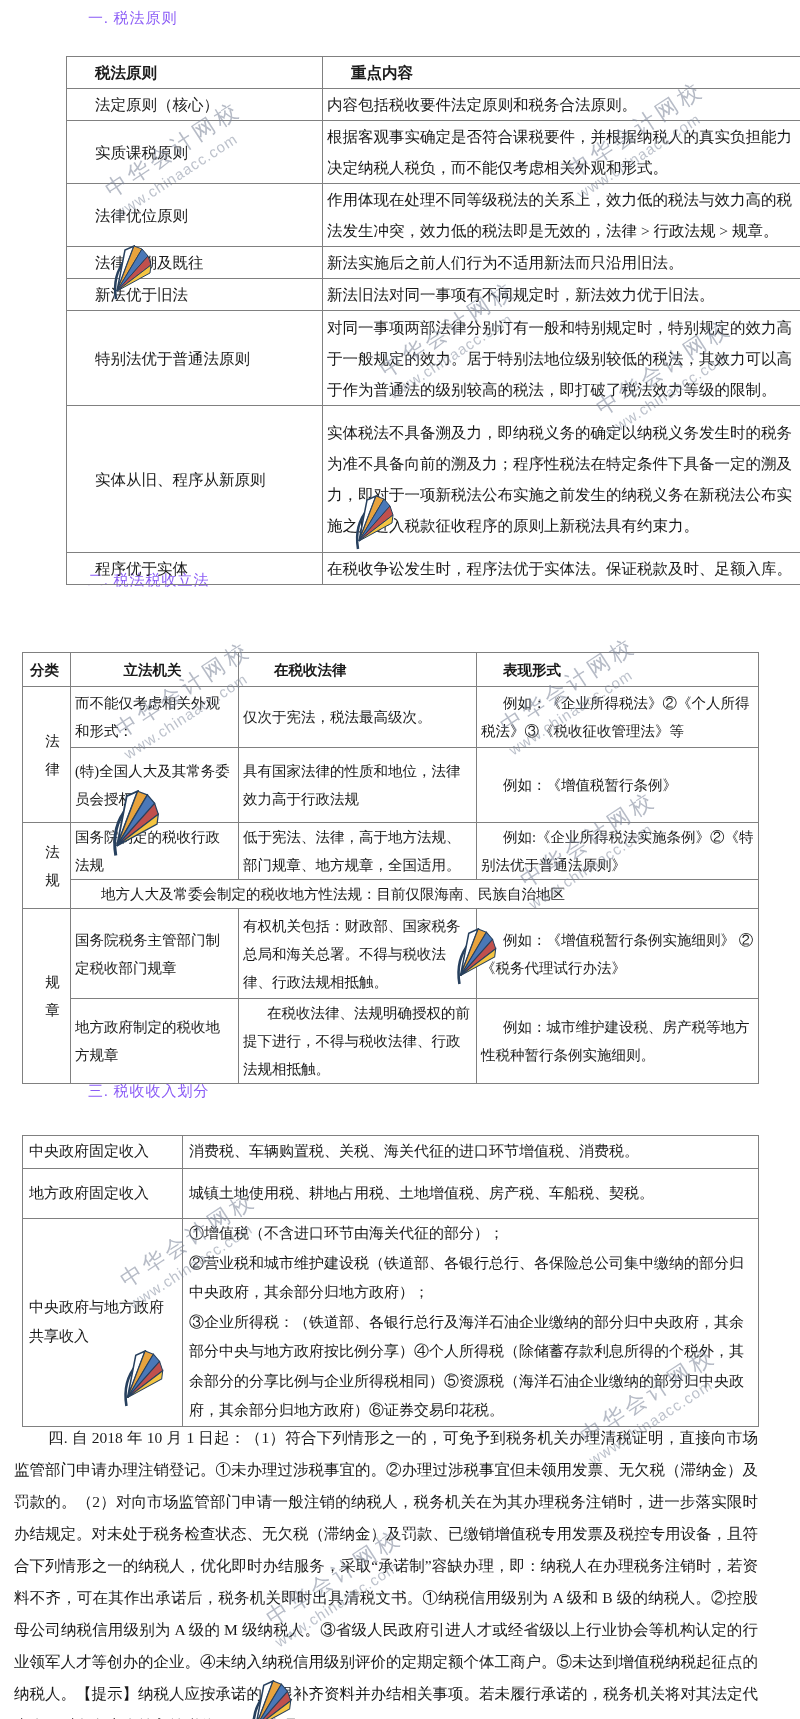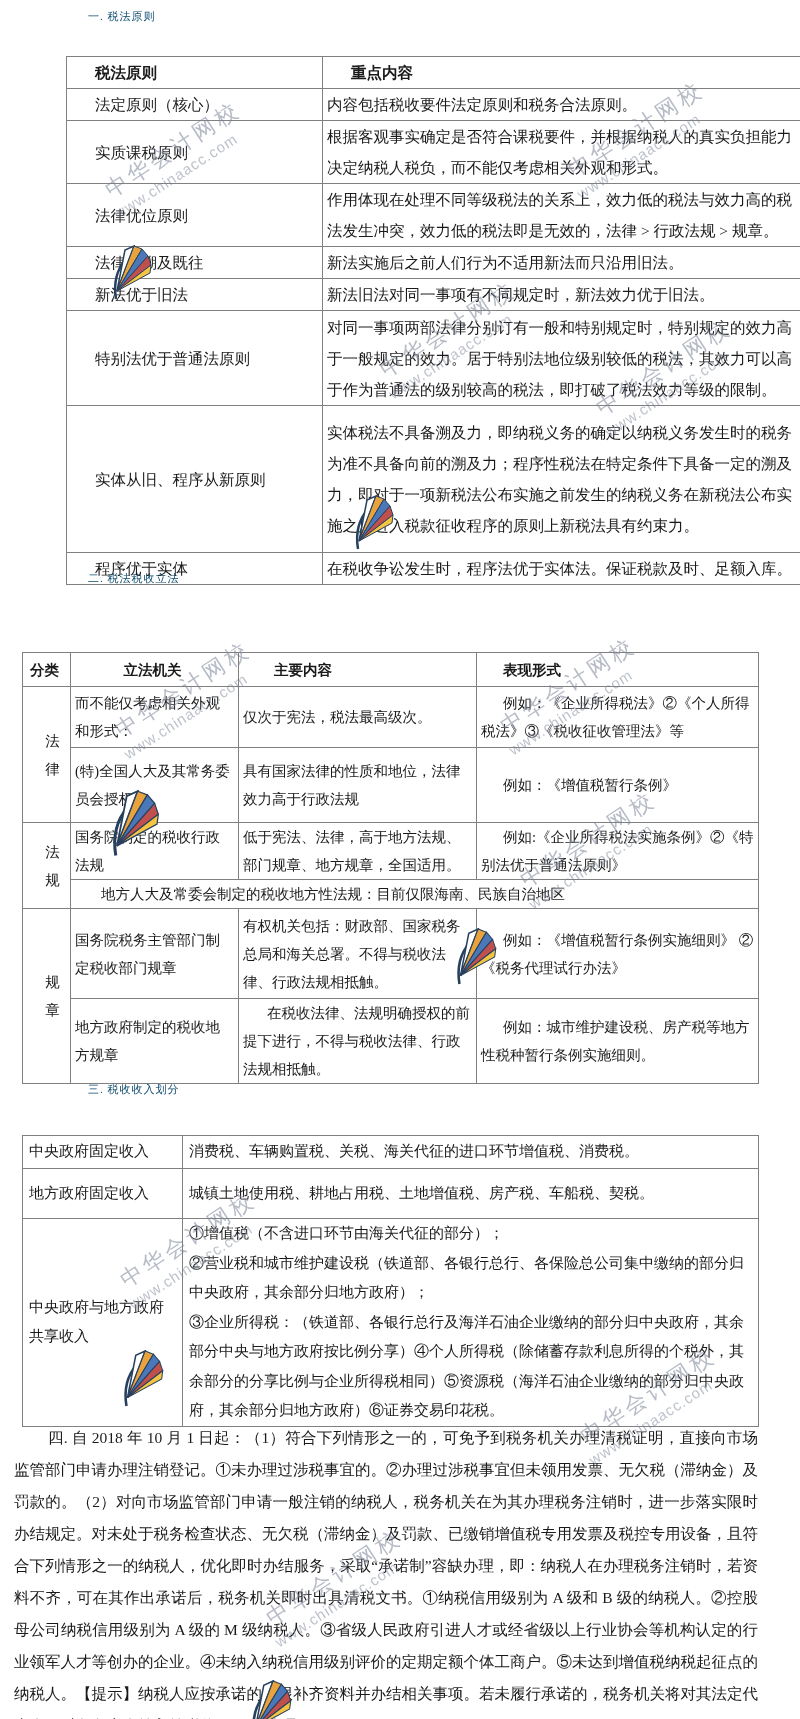--- a/index.html
+++ b/index.html
@@ -1,20 +1,20 @@
 <!DOCTYPE html>
 <html><head>
 <meta charset="utf-8">
 <style>
   html,body{margin:0;padding:0;background:#ffffff;}
   .page{
     position:relative;width:800px;height:1719px;background:#ffffff;overflow:hidden;
     font-family:"Liberation Serif","DejaVu Serif",serif;color:#1a1a1a;
   }
-  .sec-title{position:absolute;left:88px;font-size:11px;letter-spacing:1px;color:#0c4a6e;}
+  .sec-title{position:absolute;left:88px;font-size:15px;letter-spacing:1px;color:#8b5cf6;}
   table.doc{position:absolute;border-collapse:collapse;table-layout:fixed;}
   table.doc td,table.doc th{
     border:1px solid #808080;vertical-align:middle;font-weight:normal;
     padding:0 4px 0 4px;color:#1a1a1a;overflow:hidden;text-align:left;
   }
   
   #t1{left:22px;top:56px;width:736px;font-size:15.5px;margin-left:44px;}
   #t1 td,#t1 th{line-height:31px;}
   #t1 .c1{padding-left:28px;}
   #t1 .c2{padding-left:4px;}
@@ -108,21 +108,21 @@
     <colgroup>
         <col style="width:48px">
         <col style="width:168px">
         <col style="width:238px">
         <col style="width:282px">
       </colgroup>
     <tbody>
         <tr style="height:34px">
       <th class="h1">分类</th>
       <th class="h2">立法机关</th>
-      <th class="h3">主要内容</th>
+      <th class="h3">在税收法律</th>
       <th class="h4">表现形式</th>
     </tr>
     <tr style="height:61px">
       <td class="cat" rowspan="2">法律</td>
       <td>而不能仅考虑相关外观和形式：</td>
       <td>仅次于宪法，税法最高级次。</td>
       <td class="form">例如：《企业所得税法》②《个人所得税法》③《税收征收管理法》等</td>
     </tr>
     <tr style="height:75px">
       <td>(特)全国人大及其常务委员会授权</td>

